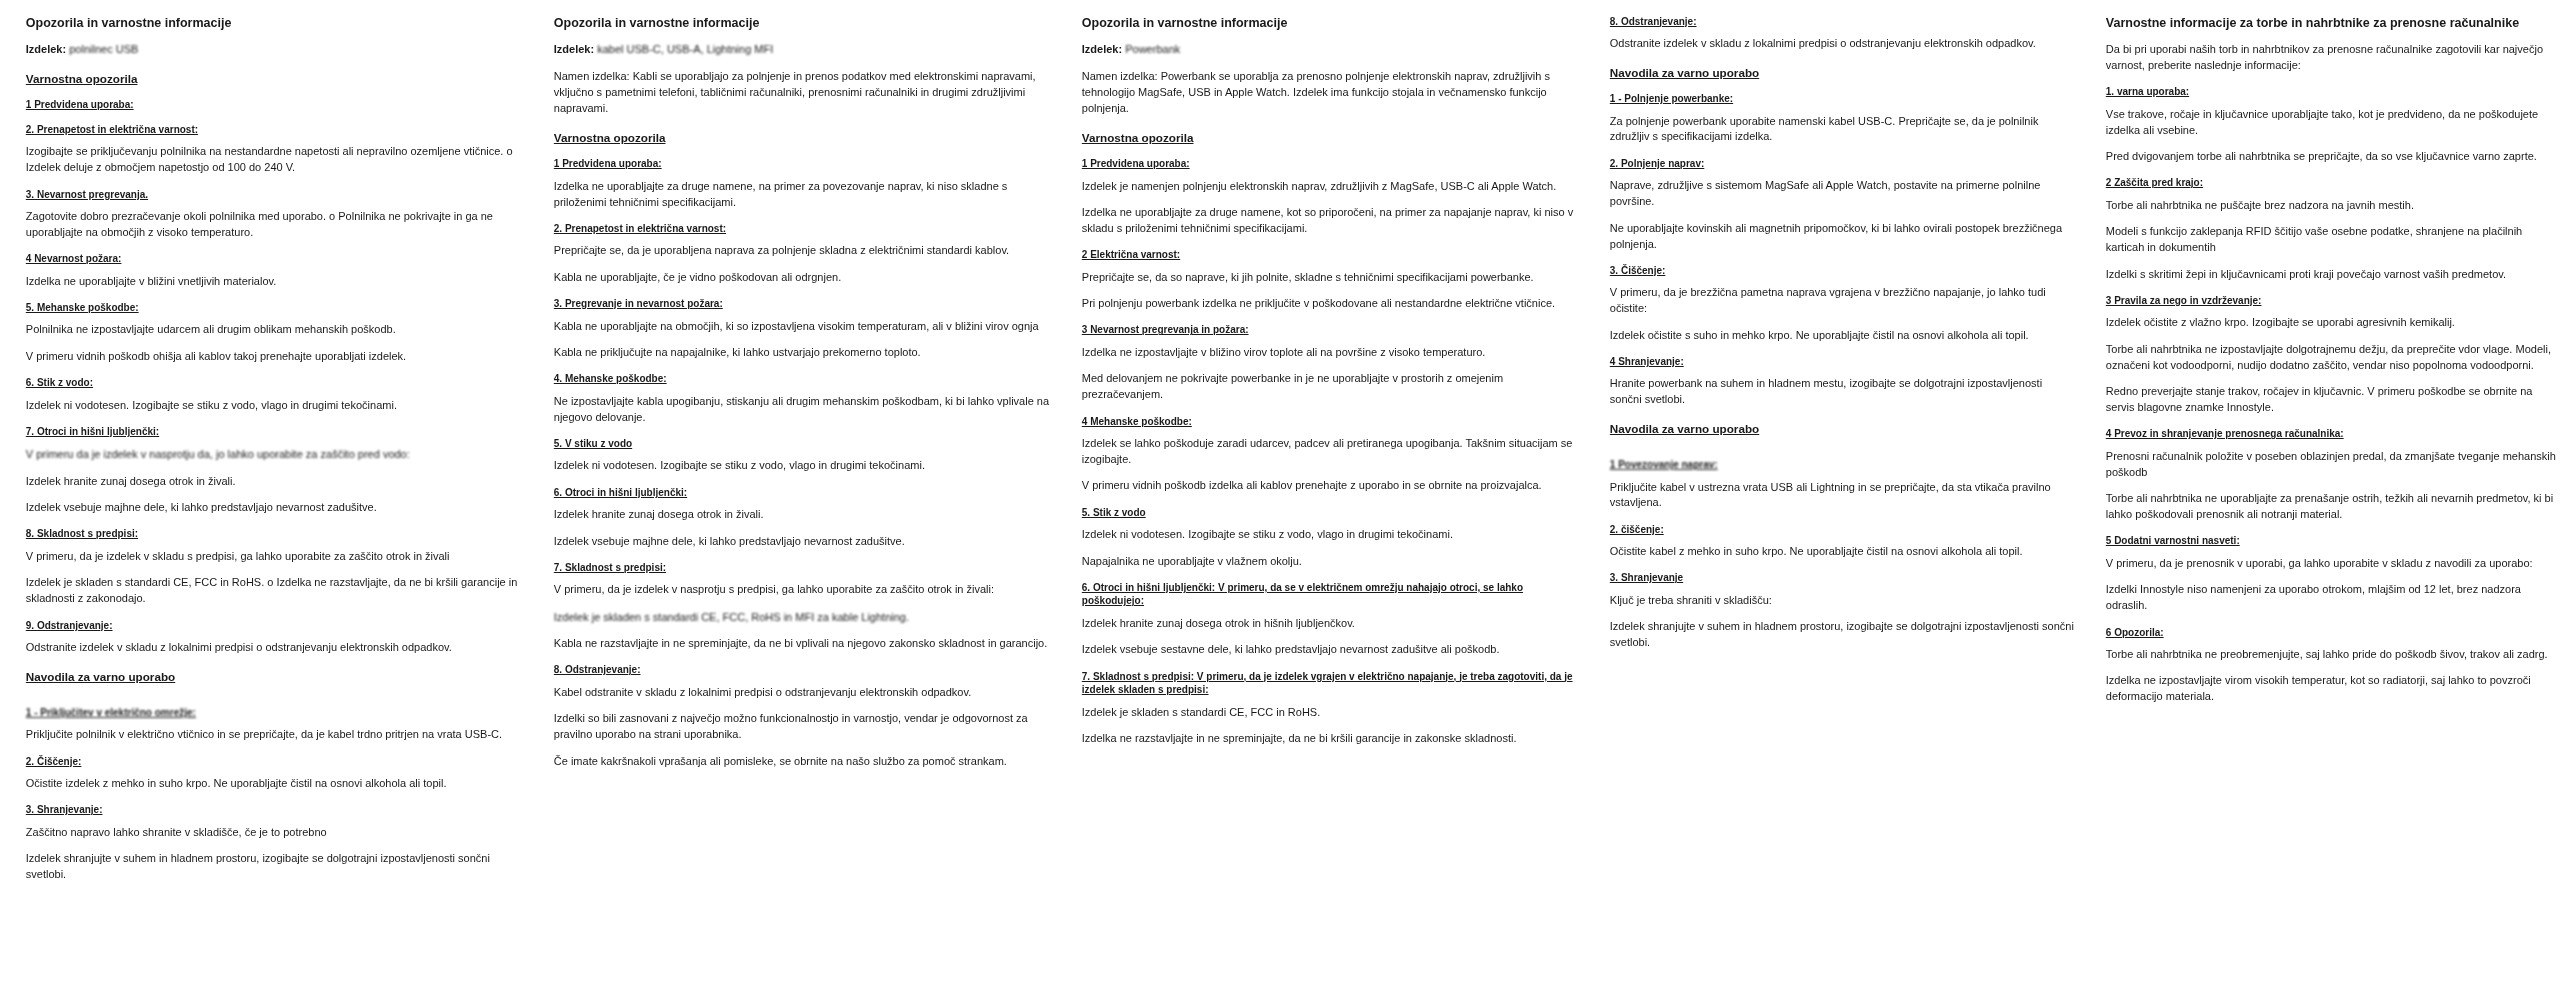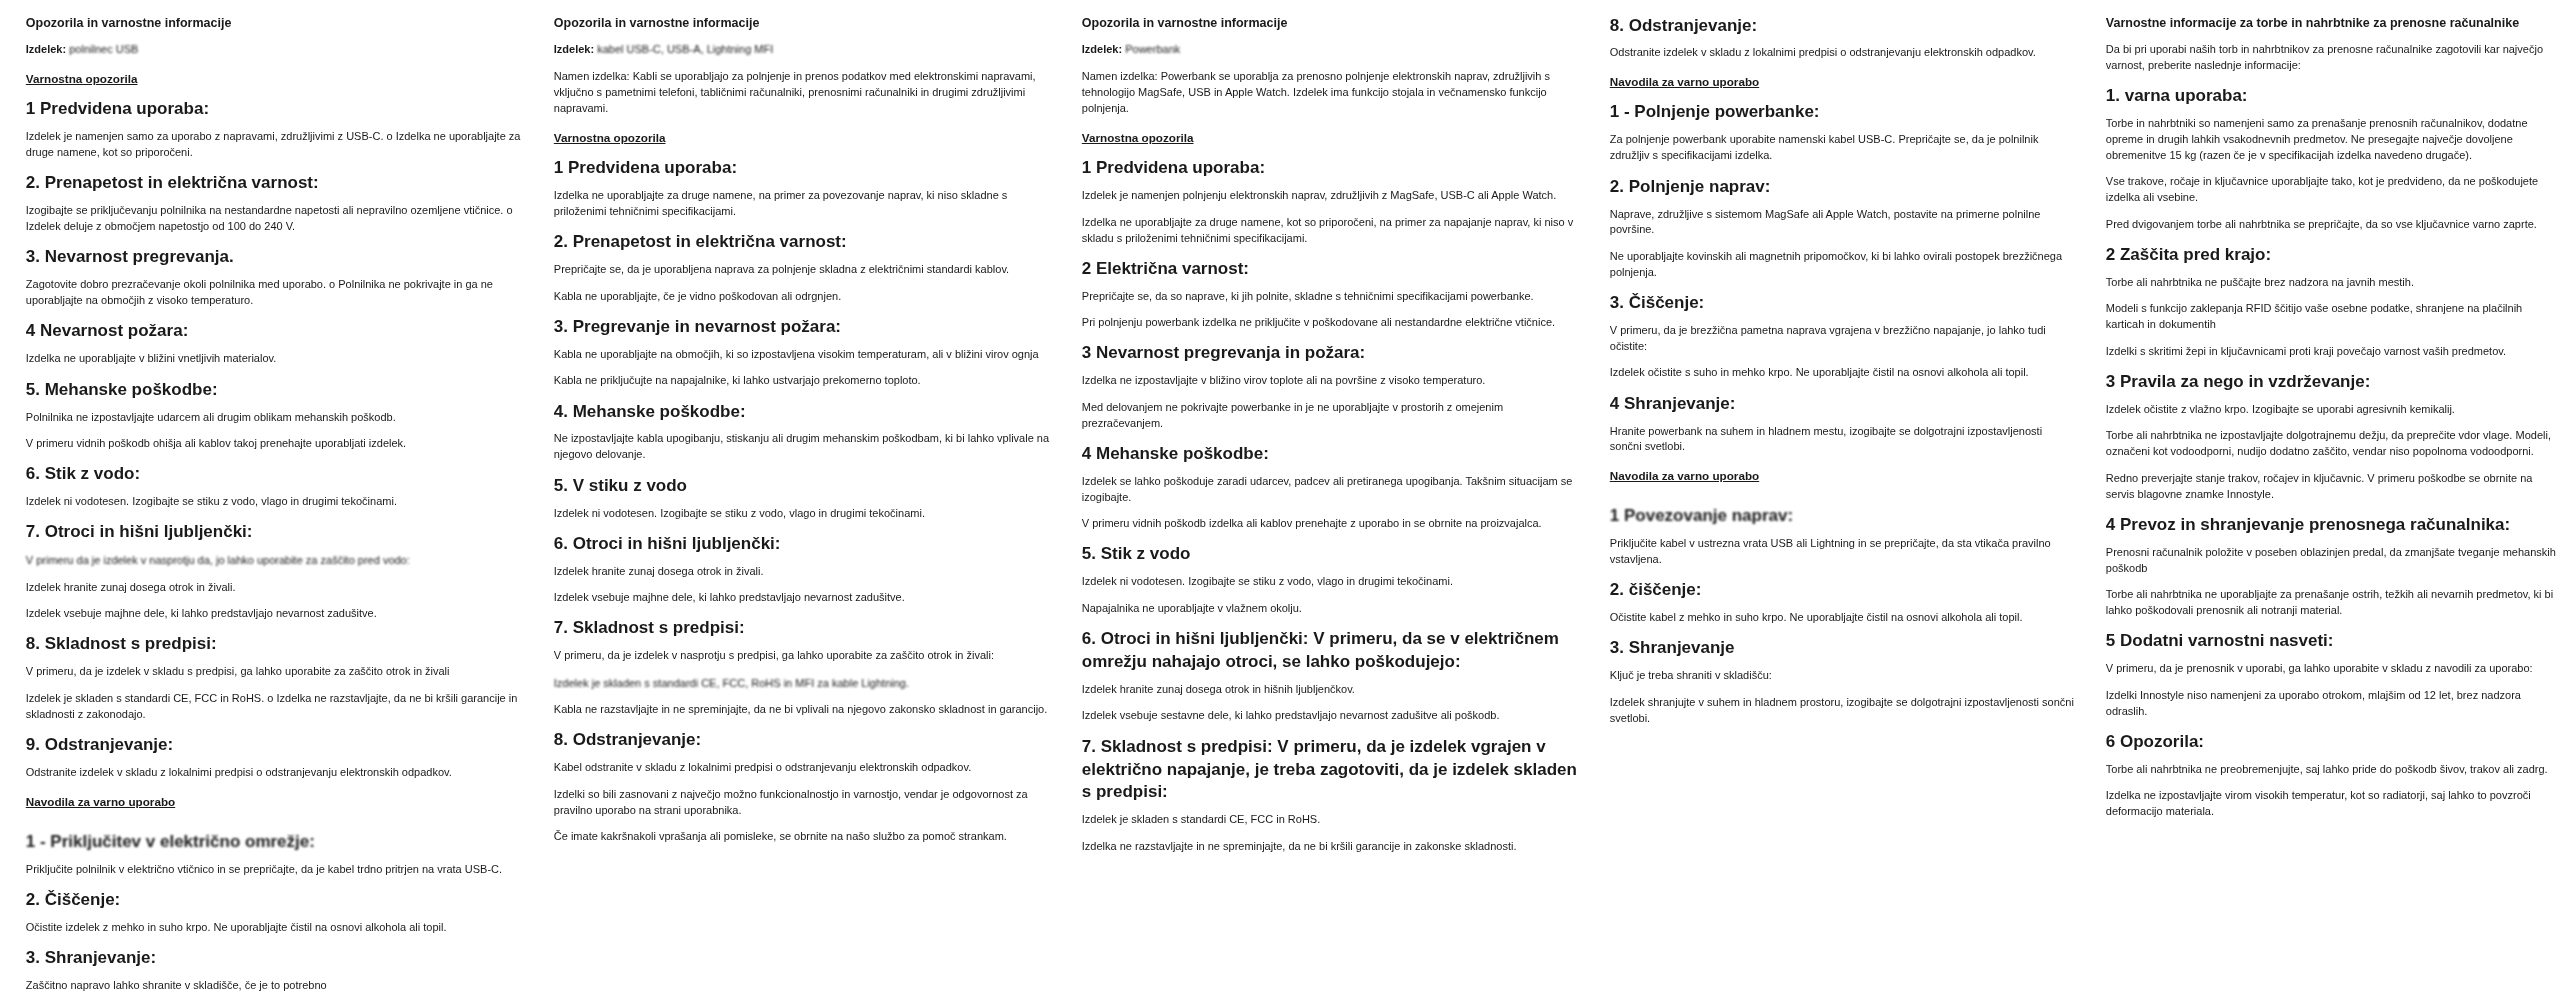--- a/index.html
+++ b/index.html
@@ -42,24 +42,25 @@
     margin: 0 0 11.3px 0;
   }
   .h-sec {
     font-size: 11.7px;
     font-weight: bold;
     line-height: 1.35;
     margin: 13px 0 9.7px 0;
     text-decoration: underline;
   }
   .h-sub {
-    font-size: 17px;
+    font-size: 10px;
     font-weight: bold;
     line-height: 1.35;
     margin: 11.3px 0 8px 0;
+    text-decoration: underline;
   }
   .para {
     font-size: 11px;
     line-height: 1.45;
     margin: 0 0 10.5px 0;
   }
   .subject {
     font-size: 11px;
     line-height: 1.45;
     margin: 0 0 11.3px 0;
@@ -81,21 +82,20 @@
 
   <div class="column col-1">
     <div class="h-title">Opozorila in varnostne informacije</div>
     <div class="subject">
       <span class="lbl">Izdelek:</span>
       <span class="blurred">polnilnec USB</span>
     </div>
     <div class="h-sec">Varnostna opozorila</div>
 
     <div class="h-sub">1 Predvidena uporaba:</div>
-    <div class="para">Izdelek je namenjen samo za uporabo z napravami, združljivimi z USB-C. o Izdelka ne uporabljajte za druge namene, kot so priporočeni.</div>
 
     <div class="h-sub">2. Prenapetost in električna varnost:</div>
     <div class="para">Izogibajte se priključevanju polnilnika na nestandardne napetosti ali nepravilno ozemljene vtičnice. o Izdelek deluje z območjem napetostjo od 100 do 240 V.</div>
 
     <div class="h-sub">3. Nevarnost pregrevanja.</div>
     <div class="para">Zagotovite dobro prezračevanje okoli polnilnika med uporabo. o Polnilnika ne pokrivajte in ga ne uporabljajte na območjih z visoko temperaturo.</div>
 
     <div class="h-sub">4 Nevarnost požara:</div>
     <div class="para">Izdelka ne uporabljajte v bližini vnetljivih materialov.</div>
 
@@ -242,21 +242,20 @@
     <div class="h-sub">3. Shranjevanje</div>
     <div class="para">Ključ je treba shraniti v skladišču:</div>
     <div class="para">Izdelek shranjujte v suhem in hladnem prostoru, izogibajte se dolgotrajni izpostavljenosti sončni svetlobi.</div>
   </div>
 
   <div class="column col-5">
     <div class="h-title">Varnostne informacije za torbe in nahrbtnike za prenosne računalnike</div>
     <div class="para">Da bi pri uporabi naših torb in nahrbtnikov za prenosne računalnike zagotovili kar največjo varnost, preberite naslednje informacije:</div>
 
     <div class="h-sub">1. varna uporaba:</div>
-    <div class="para">Torbe in nahrbtniki so namenjeni samo za prenašanje prenosnih računalnikov, dodatne opreme in drugih lahkih vsakodnevnih predmetov. Ne presegajte največje dovoljene obremenitve 15 kg (razen če je v specifikacijah izdelka navedeno drugače).</div>
     <div class="para">Vse trakove, ročaje in ključavnice uporabljajte tako, kot je predvideno, da ne poškodujete izdelka ali vsebine.</div>
     <div class="para">Pred dvigovanjem torbe ali nahrbtnika se prepričajte, da so vse ključavnice varno zaprte.</div>
 
     <div class="h-sub">2 Zaščita pred krajo:</div>
     <div class="para">Torbe ali nahrbtnika ne puščajte brez nadzora na javnih mestih.</div>
     <div class="para">Modeli s funkcijo zaklepanja RFID ščitijo vaše osebne podatke, shranjene na plačilnih karticah in dokumentih</div>
     <div class="para">Izdelki s skritimi žepi in ključavnicami proti kraji povečajo varnost vaših predmetov.</div>
 
     <div class="h-sub">3 Pravila za nego in vzdrževanje:</div>
     <div class="para">Izdelek očistite z vlažno krpo. Izogibajte se uporabi agresivnih kemikalij.</div>

